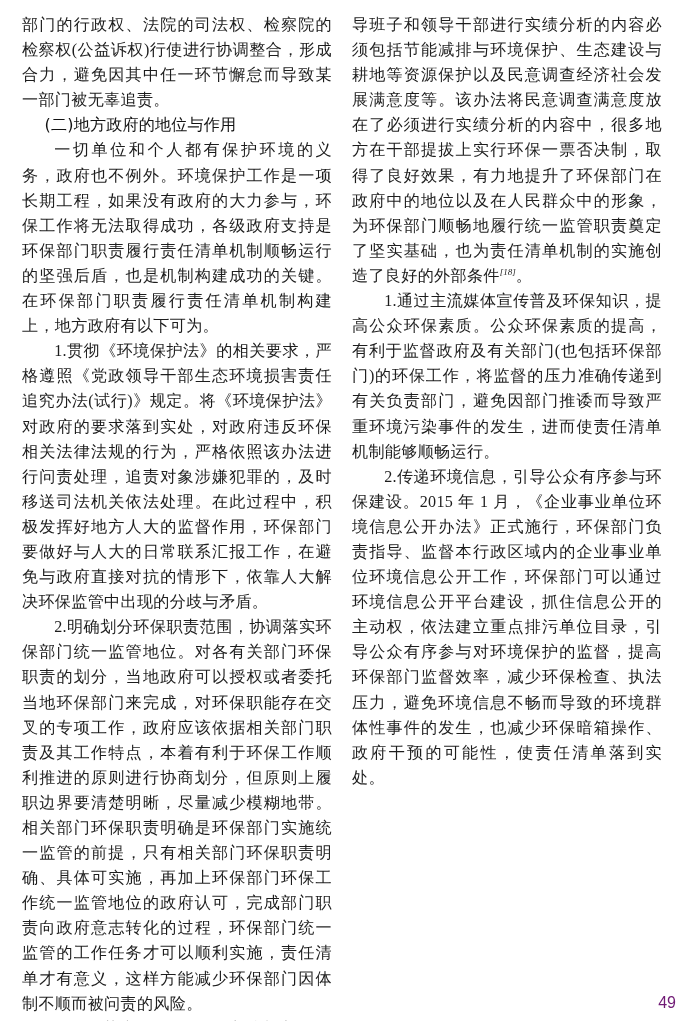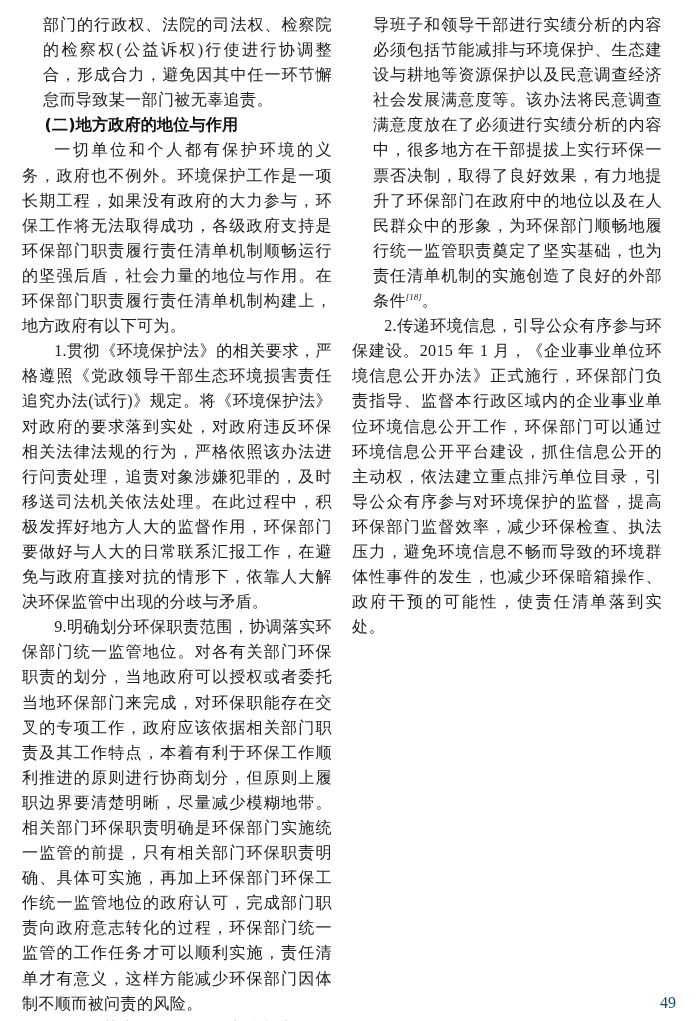--- a/index.html
+++ b/index.html
@@ -48,28 +48,28 @@
     font-size: 16.1px;
     line-height: 25.1px;
     text-align: justify;
     text-justify: inter-character;
     text-indent: 2em;
     letter-spacing: 0.02em;
     word-break: break-all;
     color: #1d1d1d;
   }
 
-  .para.noindent { text-indent: 0; margin-left: 21px; }
+  .para.noindent { text-indent: 0; }
 
   
   .heading {
     margin: 0;
     font-size: 16.1px;
     line-height: 25.1px;
-    font-weight: bold;
+    font-weight: normal;
     text-indent: 1.4em;
     text-align: left;
     letter-spacing: 0.01em;
     color: #121212;
     font-family: "DejaVu Sans", "Liberation Sans", sans-serif;
   }
 
   .footnote-ref {
     font-size: 9px;
     vertical-align: super;
@@ -77,53 +77,54 @@
     letter-spacing: 0;
     font-style: italic;
   }
 
   .page-number {
     position: absolute;
     right: 24px;
     bottom: 8px;
     font-size: 16px;
     line-height: 20px;
-    color: #0c4a6e;
-    font-family: Liberation Serif, serif;
+    color: #701a75;
+    font-family: Liberation Sans, sans-serif;
   }
 </style>
 </head>
 <body>
 
 <div class="page">
 
   <div class="columns">
 
     <div class="column left">
 
       <p class="para noindent">部门的行政权、法院的司法权、检察院的检察权(公益诉权)行使进行协调整合，形成合力，避免因其中任一环节懈怠而导致某一部门被无辜追责。</p>
 
       <h2 class="heading">(二)地方政府的地位与作用</h2>
 
-      <p class="para">一切单位和个人都有保护环境的义务，政府也不例外。环境保护工作是一项长期工程，如果没有政府的大力参与，环保工作将无法取得成功，各级政府支持是环保部门职责履行责任清单机制顺畅运行的坚强后盾，社会力量的地位与作用。在环保部门职责履行责任清单机制构建上，地方政府有以下可为。</p>
+      <p class="para">一切单位和个人都有保护环境的义务，政府也不例外。环境保护工作是一项长期工程，如果没有政府的大力参与，环保工作将无法取得成功，各级政府支持是环保部门职责履行责任清单机制顺畅运行的坚强后盾，也是机制构建成功的关键。在环保部门职责履行责任清单机制构建上，地方政府有以下可为。</p>
 
       <p class="para">1.贯彻《环境保护法》的相关要求，严格遵照《党政领导干部生态环境损害责任追究办法(试行)》规定。将《环境保护法》对政府的要求落到实处，对政府违反环保相关法律法规的行为，严格依照该办法进行问责处理，追责对象涉嫌犯罪的，及时移送司法机关依法处理。在此过程中，积极发挥好地方人大的监督作用，环保部门要做好与人大的日常联系汇报工作，在避免与政府直接对抗的情形下，依靠人大解决环保监管中出现的分歧与矛盾。</p>
 
-      <p class="para">9.明确划分环保职责范围，协调落实环保部门统一监管地位。对各有关部门环保职责的划分，当地政府可以授权或者委托当地环保部门来完成，对环保职能存在交叉的专项工作，政府应该依据相关部门职责及其工作特点，本着有利于环保工作顺利推进的原则进行协商划分，但原则上履职边界要清楚明晰，尽量减少模糊地带。相关部门环保职责明确是环保部门实施统一监管的前提，只有相关部门环保职责明确、具体可实施，再加上环保部门环保工作统一监管地位的政府认可，完成部门职责向政府意志转化的过程，环保部门统一监管的工作任务才可以顺利实施，责任清单才有意义，这样方能减少环保部门因体制不顺而被问责的风险。</p>
+      <p class="para">2.明确划分环保职责范围，协调落实环保部门统一监管地位。对各有关部门环保职责的划分，当地政府可以授权或者委托当地环保部门来完成，对环保职能存在交叉的专项工作，政府应该依据相关部门职责及其工作特点，本着有利于环保工作顺利推进的原则进行协商划分，但原则上履职边界要清楚明晰，尽量减少模糊地带。相关部门环保职责明确是环保部门实施统一监管的前提，只有相关部门环保职责明确、具体可实施，再加上环保部门环保工作统一监管地位的政府认可，完成部门职责向政府意志转化的过程，环保部门统一监管的工作任务才可以顺利实施，责任清单才有意义，这样方能减少环保部门因体制不顺而被问责的风险。</p>
 
       <p class="para">3.严格落实“绿色 GDP”考核机制，提倡环保一票否决制。2006 年，中共中央组织部颁布了《体现科学发展观要求的地方党政领导班子和领导干部综合考核评价试行办法》，决定建立促进科学发展的干部考核评价机制。紧接着，2009 年，中共中央组织部颁布了《地方党政领导班子和领导干部综合考核评价办法(试行)》，进一步规定了地方党政领导班子考核主要依据有关方面提供的经济发展、社会发展、可持续发展整体情况和民意调查结果等内容，分析地方党政领导班子和领导干部的工作思路、工作投入、工作成效等，同时明确对地方党政领</p>
 
     </div>
 
     <div class="column right">
 
       <p class="para noindent"><span>导班子和领导干部进行实绩分析的内容必须包括节能减排与环境保护、生态建设与耕地等资源保护以及民意调查经济社会发展满意度等。该办法将民意调查满意度放在了必须进行实绩分析的内容中，很多地方在干部提拔上实行环保一票否决制，取得了良好效果，有力地提升了环保部门在政府中的地位以及在人民群众中的形象，为环保部门顺畅地履行统一监管职责奠定了坚实基础，也为责任清单机制的实施创造了良好的外部条件</span><sup class="footnote-ref">[18]</sup><span>。</span></p>
 
 
 
+      <p class="para">1.通过主流媒体宣传普及环保知识，提高公众环保素质。公众环保素质的提高，有利于监督政府及有关部门(也包括环保部门)的环保工作，将监督的压力准确传递到有关负责部门，避免因部门推诿而导致严重环境污染事件的发生，进而使责任清单机制能够顺畅运行。</p>
 
       <p class="para">2.传递环境信息，引导公众有序参与环保建设。2015 年 1 月，《企业事业单位环境信息公开办法》正式施行，环保部门负责指导、监督本行政区域内的企业事业单位环境信息公开工作，环保部门可以通过环境信息公开平台建设，抓住信息公开的主动权，依法建立重点排污单位目录，引导公众有序参与对环境保护的监督，提高环保部门监督效率，减少环保检查、执法压力，避免环境信息不畅而导致的环境群体性事件的发生，也减少环保暗箱操作、政府干预的可能性，使责任清单落到实处。</p>
 
     </div>
 
   </div>
 
   <div class="page-number">49</div>
 
 </div>

